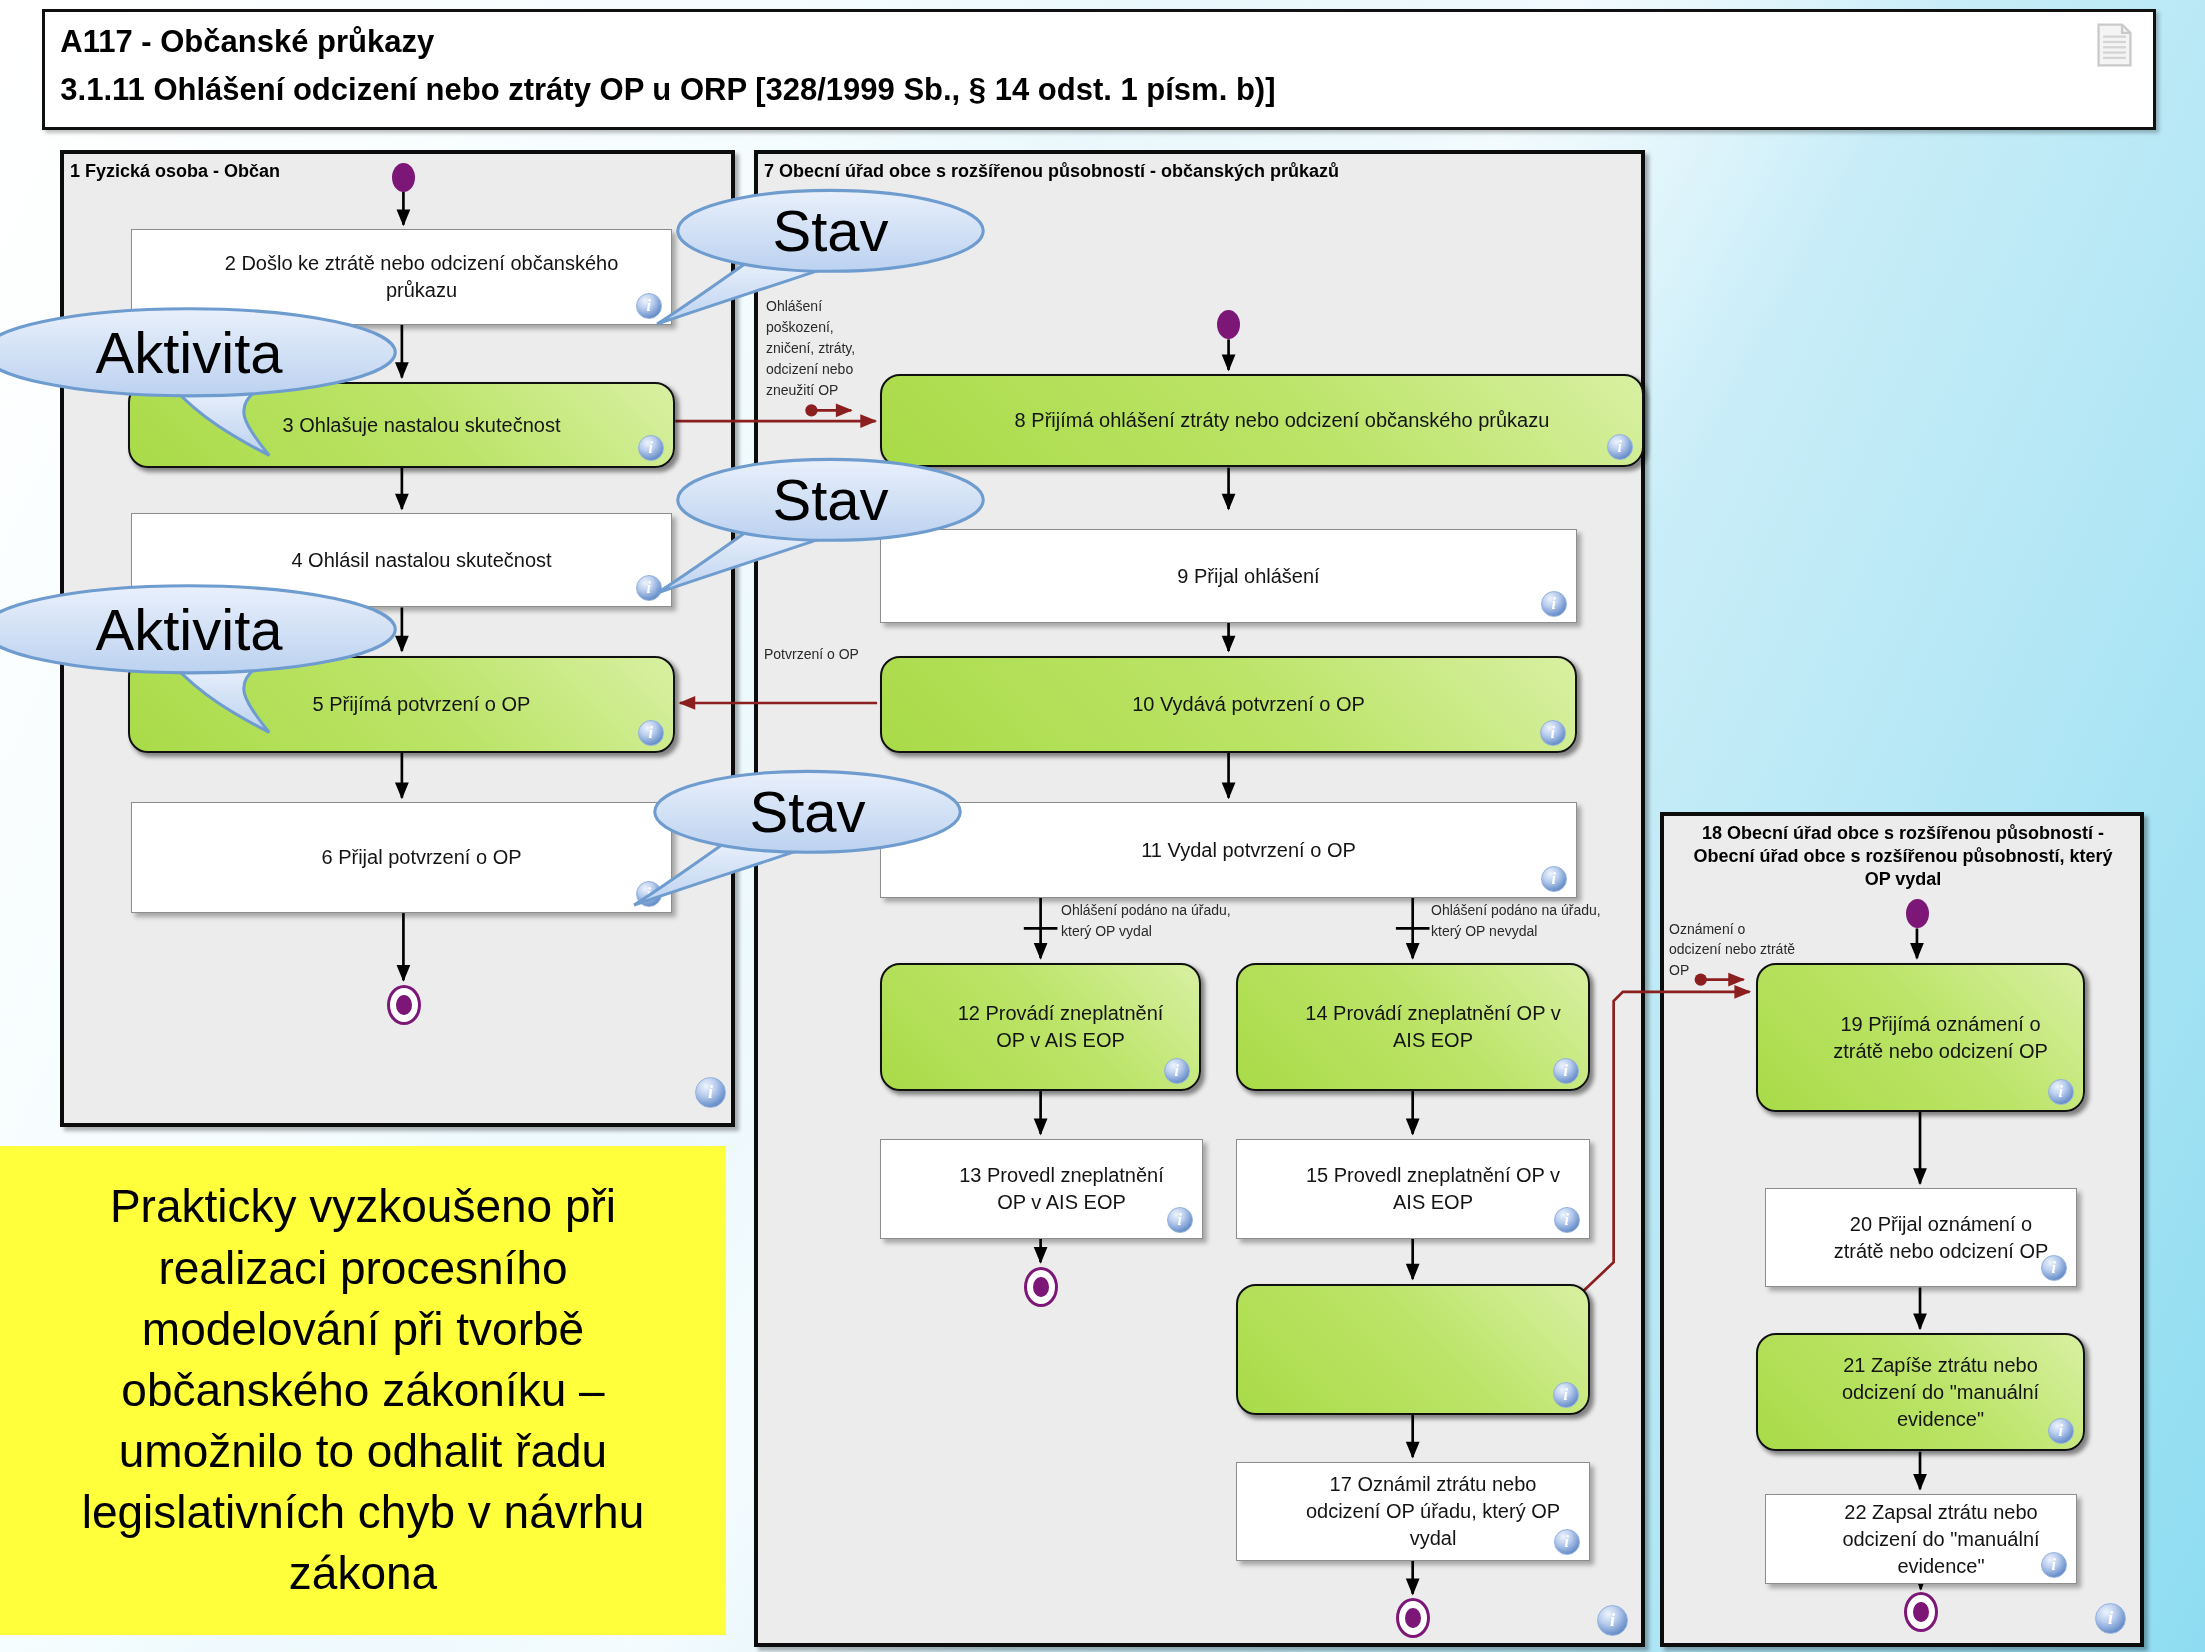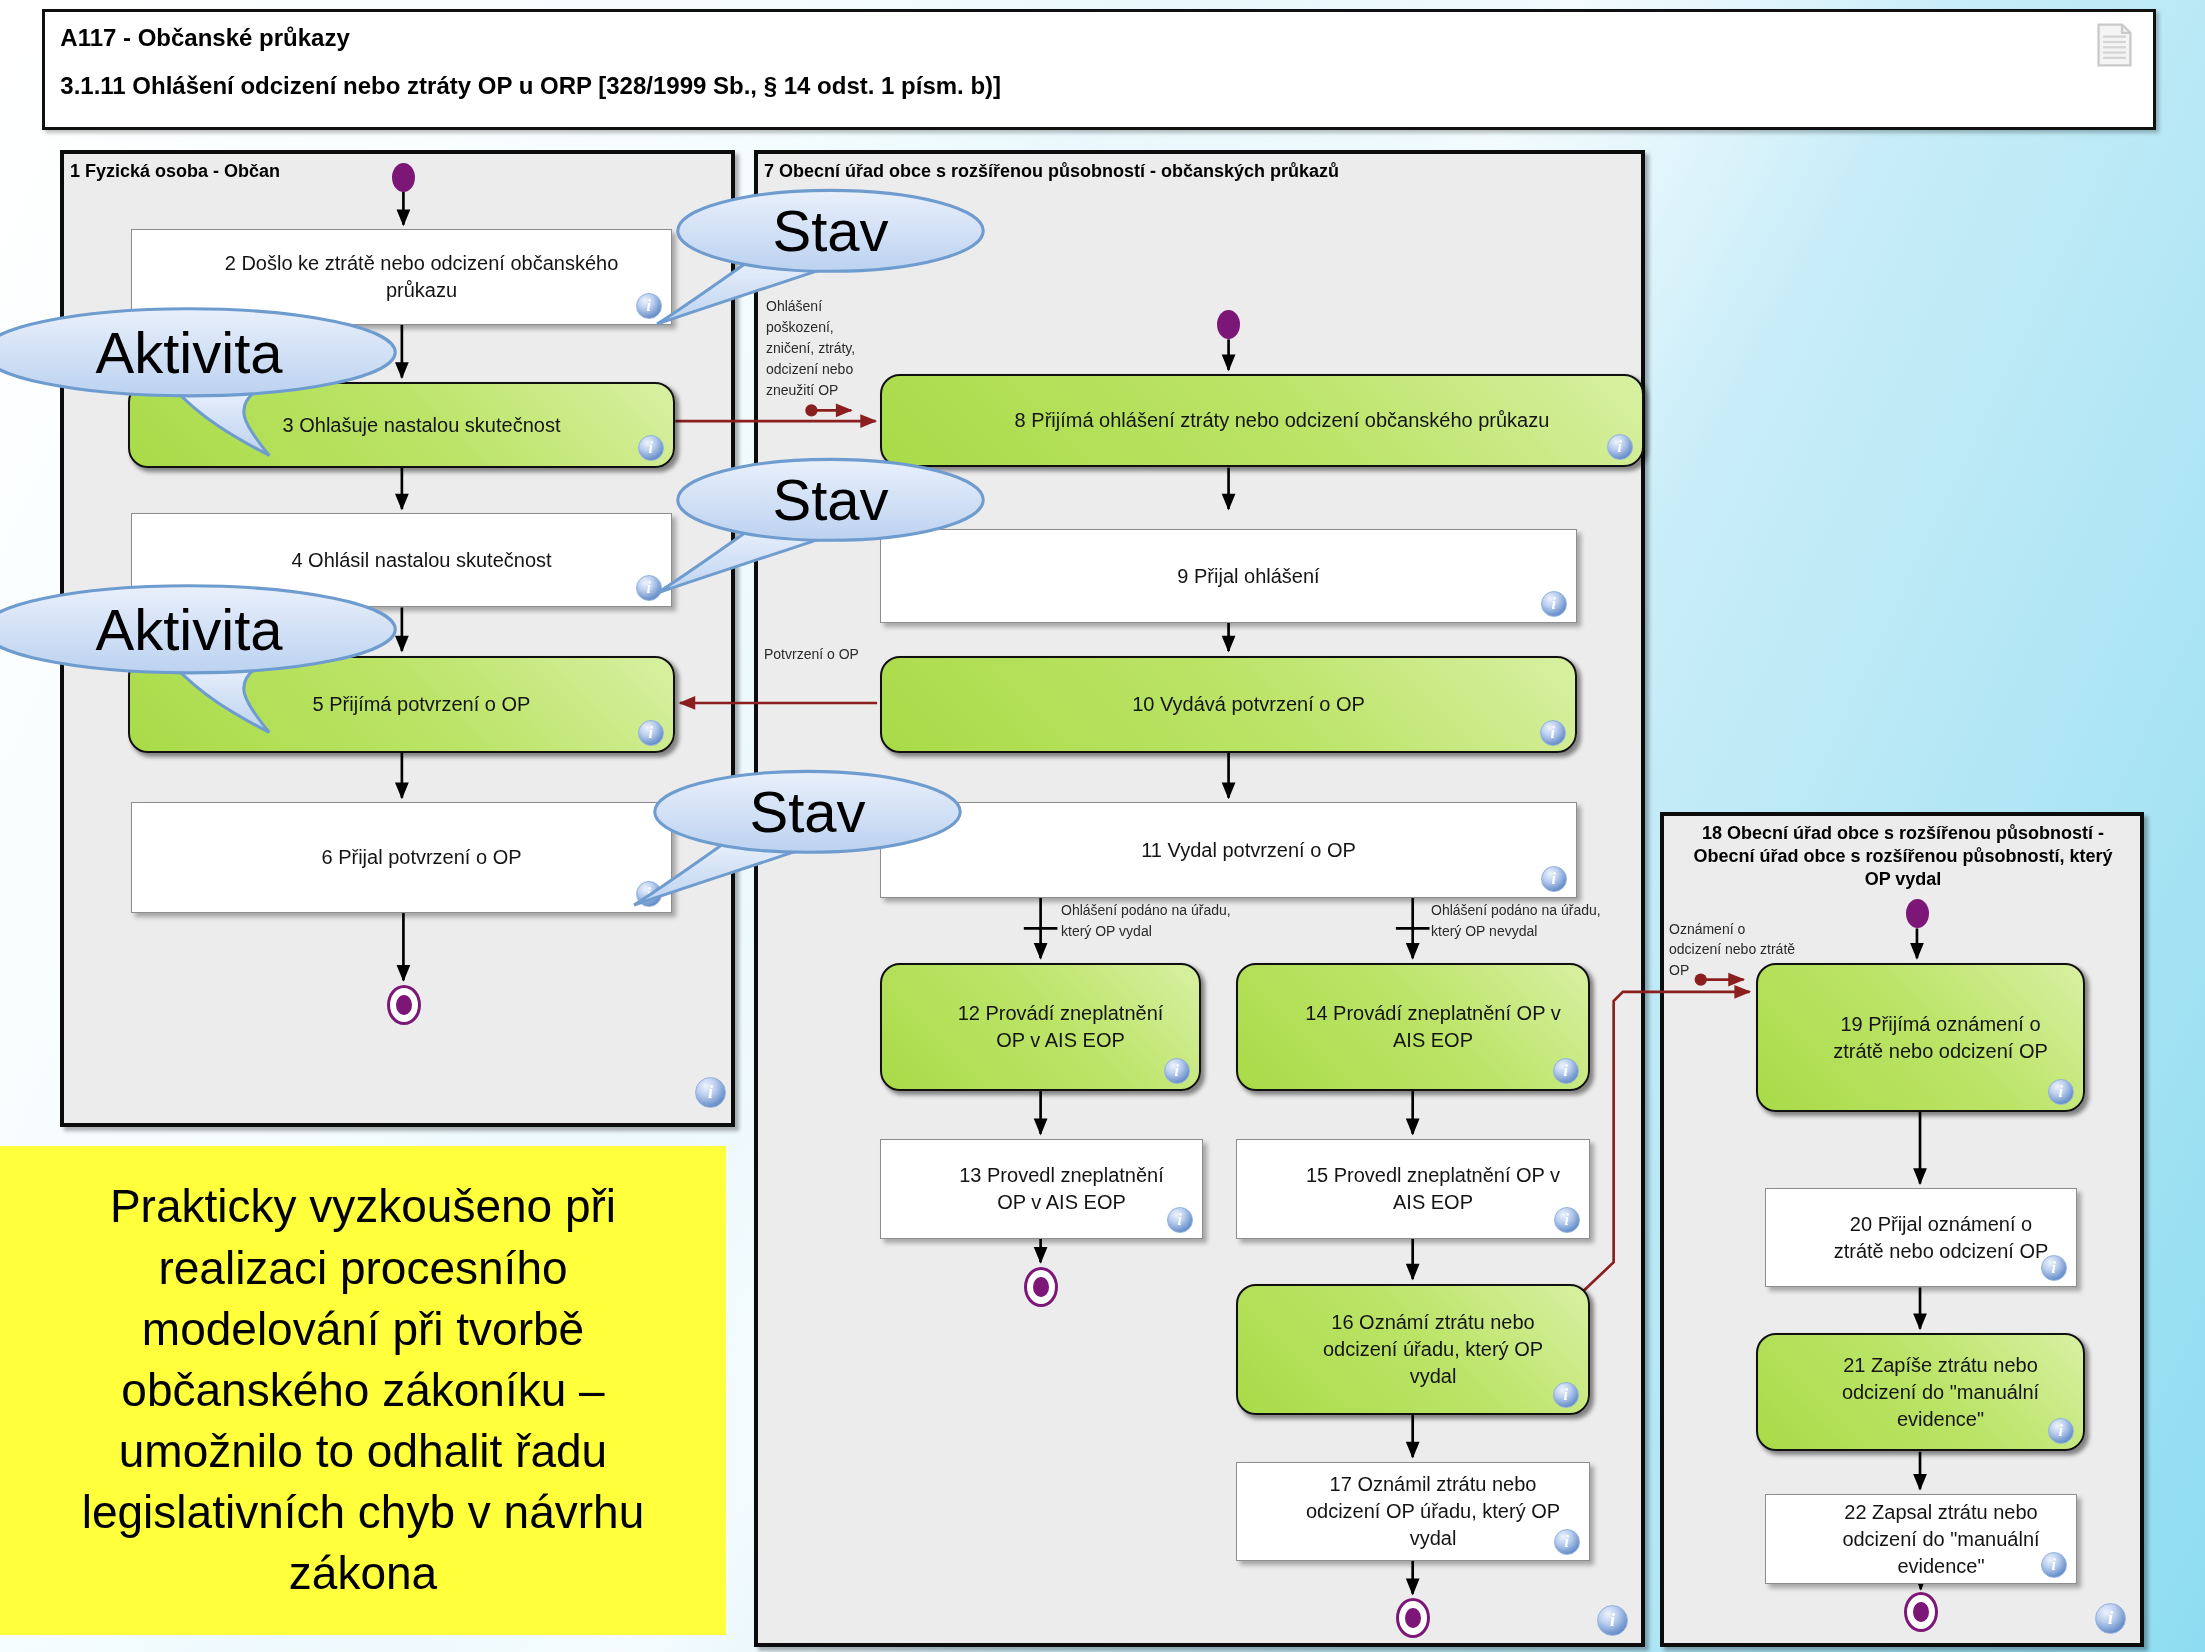--- a/index.html
+++ b/index.html
@@ -4,21 +4,21 @@
 <style>
   html,body{margin:0;padding:0;}
   body{font-family:"Liberation Sans",sans-serif;background:#9edff2;}
   #canvas{position:relative;width:2205px;height:1652px;overflow:hidden;
     background-image:
       linear-gradient(300deg, rgba(255,255,255,0) 38%, rgba(255,255,255,.65) 50%, rgba(255,255,255,0) 64%),
       linear-gradient(115deg,#ffffff 0%,#f4fcfe 28%,#dcf3fb 52%,#b4e7f5 78%,#8edcf1 100%);}
   
   .hdr{position:absolute;left:42px;top:9.2px;width:2114px;height:121px;background:#fff;
     border:3.8px solid #101010;box-sizing:border-box;box-shadow:3.1px 3.1px 3.8px rgba(0,0,0,.25);}
-  .hdr .l1,.hdr .l2{position:absolute;left:15.3px;font-weight:bold;font-size:24px;color:#000;white-space:nowrap;}
+  .hdr .l1,.hdr .l2{position:absolute;left:15.3px;font-weight:bold;font-size:31px;color:#000;white-space:nowrap;}
   .hdr .l1{top:12.2px;}
   .hdr .l2{top:60px;}
   .docicon{position:absolute;right:21.4px;top:10.7px;}
   
   .lane{position:absolute;background:#ececec;border:4.6px solid #0c0c0c;box-sizing:border-box;
     box-shadow:3.8px 3.8px 3.8px rgba(0,0,0,.3);}
   .lane-title{position:absolute;left:6px;top:6.1px;font-weight:bold;font-size:18px;color:#000;
     line-height:1.28;white-space:pre-line;}
   #lane1{left:60px;top:150px;width:675px;height:977px;}
   #lane7{left:754px;top:150px;width:891px;height:1497px;}
@@ -189,21 +189,20 @@
     <span class="info">i</span>
   </div>
   <div class="box state" style="left:1236px;top:1139px;width:354px;height:100px;">
     <span class="box-label">15 Provedl zneplatnění OP v AIS EOP</span>
     <span class="info">i</span>
   </div>
   <div class="endev" style="left:1024px;top:1267px;">
       <div class="dot"></div>
     </div>
   <div class="box activity" style="left:1236px;top:1284px;width:354px;height:131px;">
-    <span class="box-label">16 Oznámí ztrátu nebo odcizení úřadu, který OP vydal</span>
     <span class="info">i</span>
   </div>
   <div class="box state" style="left:1236px;top:1462px;width:354px;height:99px;">
     <span class="box-label">17 Oznámil ztrátu nebo odcizení OP úřadu, který OP vydal</span>
     <span class="info">i</span>
   </div>
   <div class="endev" style="left:1396px;top:1598px;">
       <div class="dot"></div>
     </div>
   <span class="info info-lane" style="left:1597px;top:1605px;">i</span>

